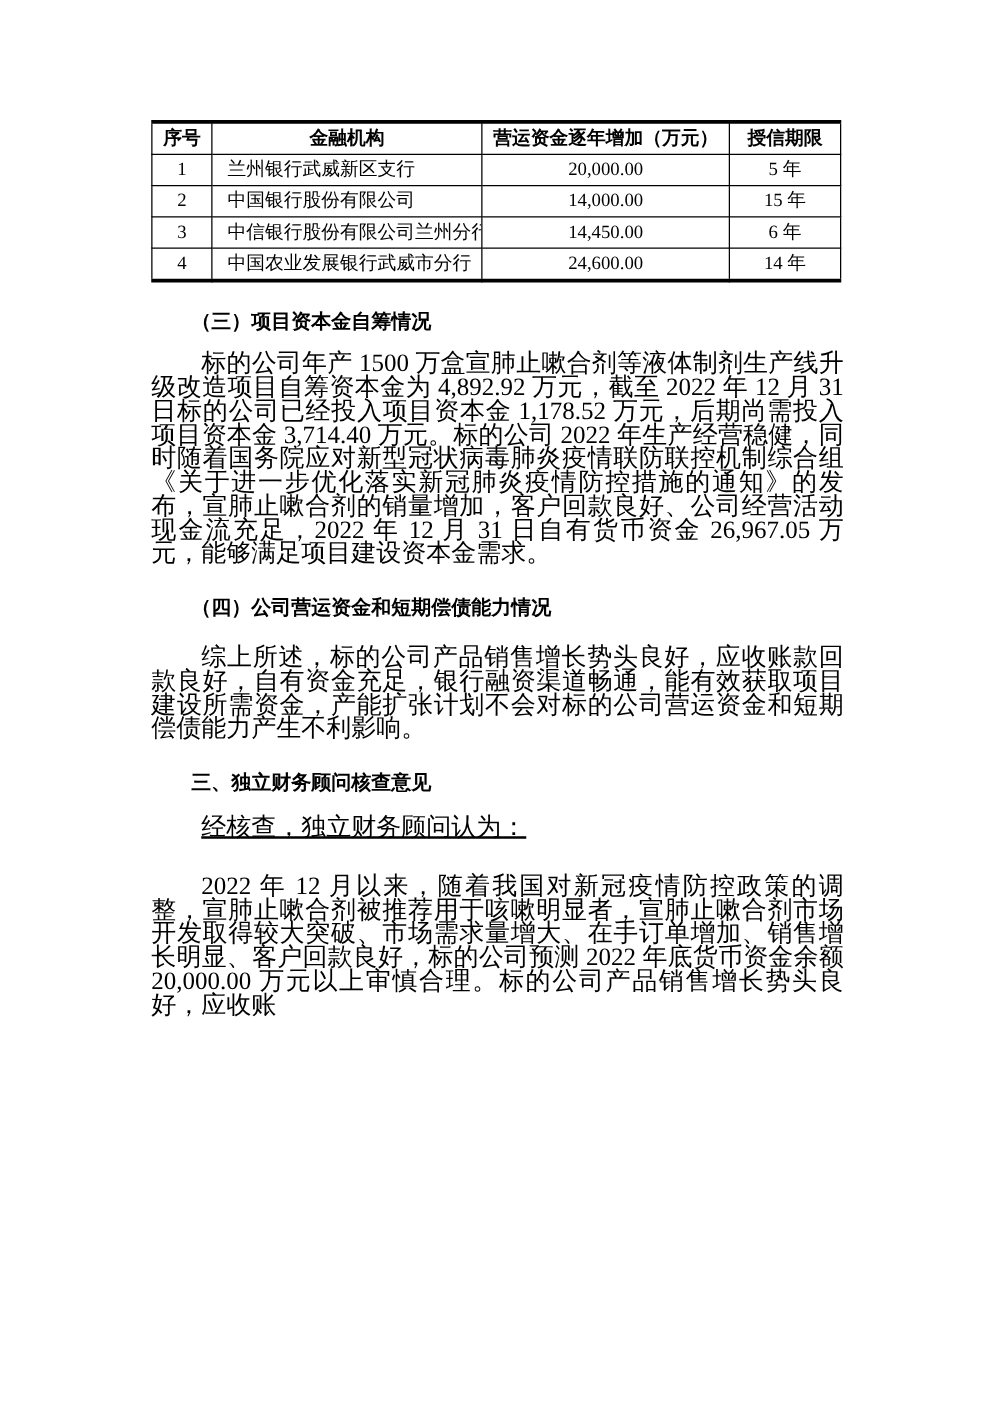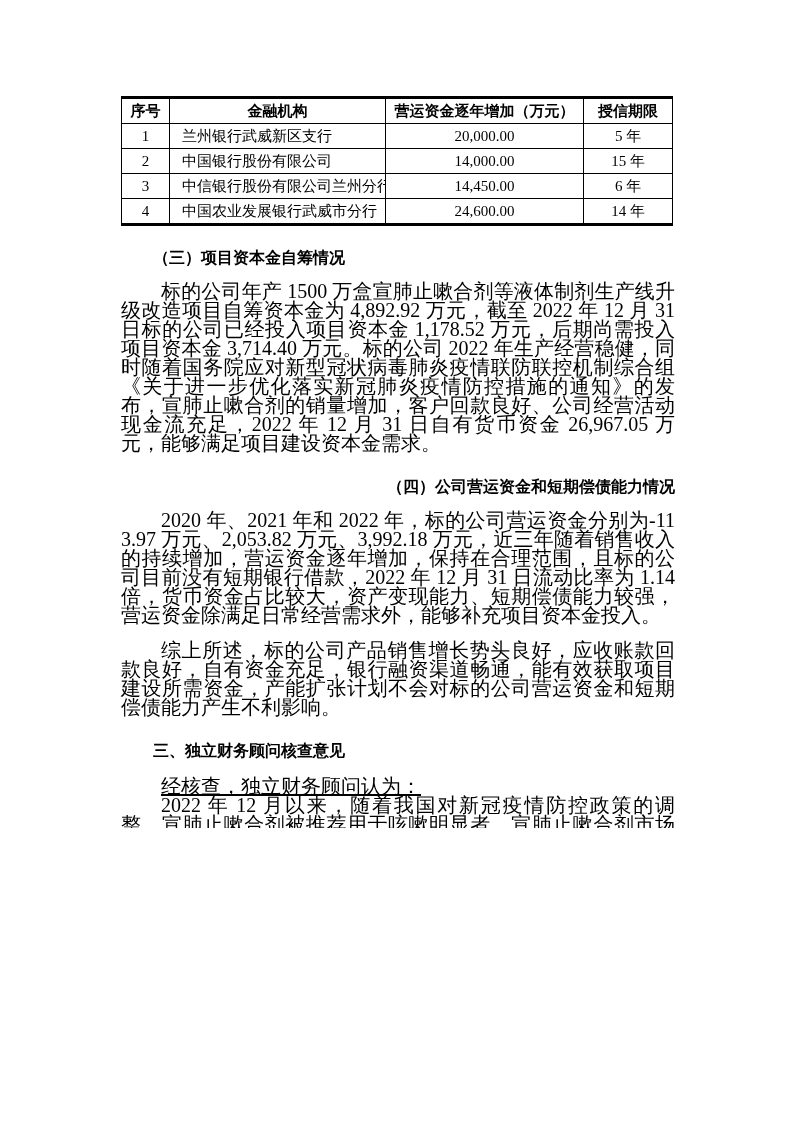--- a/index.html
+++ b/index.html
@@ -54,26 +54,26 @@
     font-size: 20px;
     line-height: 19px;
     text-indent: 2em;
     text-align: justify;
     text-justify: inter-character;
     margin: 0;
     word-break: break-all;
   }
   #h3 { margin-top: 18px; }
   #p1 { margin-top: 10px; }
-  #h4 { margin-top: 20px; text-align: right; }
+  #h4 { margin-top: 20px; }
   #p2 { margin-top: 10px; }
   #p3 { margin-top: 16px; }
   #h5 { margin-top: 20px; }
   #p4 { margin-top: 12px; text-decoration: underline; }
-  #p5 { margin-top: 0; }
+  #p5 { margin-top: 28px; }
   .page-number {
     position: absolute;
     top: 1040px;
     right: 119px;
     font-size: 12.5px;
     font-weight: bold;
     font-family: "Liberation Serif", "DejaVu Serif", serif;
   }
 </style>
 </head>
@@ -122,21 +122,20 @@
           <td>24,600.00</td>
           <td>14 年</td>
         </tr>
       </tbody>
     </table>
 
     <h3 id="h3" class="sec-heading">（三）项目资本金自筹情况</h3>
     <p id="p1" class="body-para">标的公司年产 1500 万盒宣肺止嗽合剂等液体制剂生产线升级改造项目自筹资本金为 4,892.92 万元，截至 2022 年 12 月 31 日标的公司已经投入项目资本金 1,178.52 万元，后期尚需投入项目资本金 3,714.40 万元。标的公司 2022 年生产经营稳健，同时随着国务院应对新型冠状病毒肺炎疫情联防联控机制综合组《关于进一步优化落实新冠肺炎疫情防控措施的通知》的发布，宣肺止嗽合剂的销量增加，客户回款良好、公司经营活动现金流充足，2022 年 12 月 31 日自有货币资金 26,967.05 万元，能够满足项目建设资本金需求。</p>
 
     <h3 id="h4" class="sec-heading">（四）公司营运资金和短期偿债能力情况</h3>
-    <p id="p2" class="body-para">2020 年、2021 年和 2022 年，标的公司营运资金分别为-113.97 万元、2,053.82 万元、3,992.18 万元，近三年随着销售收入的持续增加，营运资金逐年增加，保持在合理范围，且标的公司目前没有短期银行借款，2022 年 12 月 31 日流动比率为 1.14 倍，货币资金占比较大，资产变现能力、短期偿债能力较强，营运资金除满足日常经营需求外，能够补充项目资本金投入。</p>
     <p id="p3" class="body-para">综上所述，标的公司产品销售增长势头良好，应收账款回款良好，自有资金充足，银行融资渠道畅通，能有效获取项目建设所需资金，产能扩张计划不会对标的公司营运资金和短期偿债能力产生不利影响。</p>
 
     <h3 id="h5" class="sec-heading">三、独立财务顾问核查意见</h3>
     <p id="p4" class="body-para">经核查，独立财务顾问认为：</p>
     <p id="p5" class="body-para">2022 年 12 月以来，随着我国对新冠疫情防控政策的调整，宣肺止嗽合剂被推荐用于咳嗽明显者，宣肺止嗽合剂市场开发取得较大突破、市场需求量增大、在手订单增加、销售增长明显、客户回款良好，标的公司预测 2022 年底货币资金余额 20,000.00 万元以上审慎合理。标的公司产品销售增长势头良好，应收账</p>
 
   </div>
 
   <div class="page-number">17</div>
 </div>

